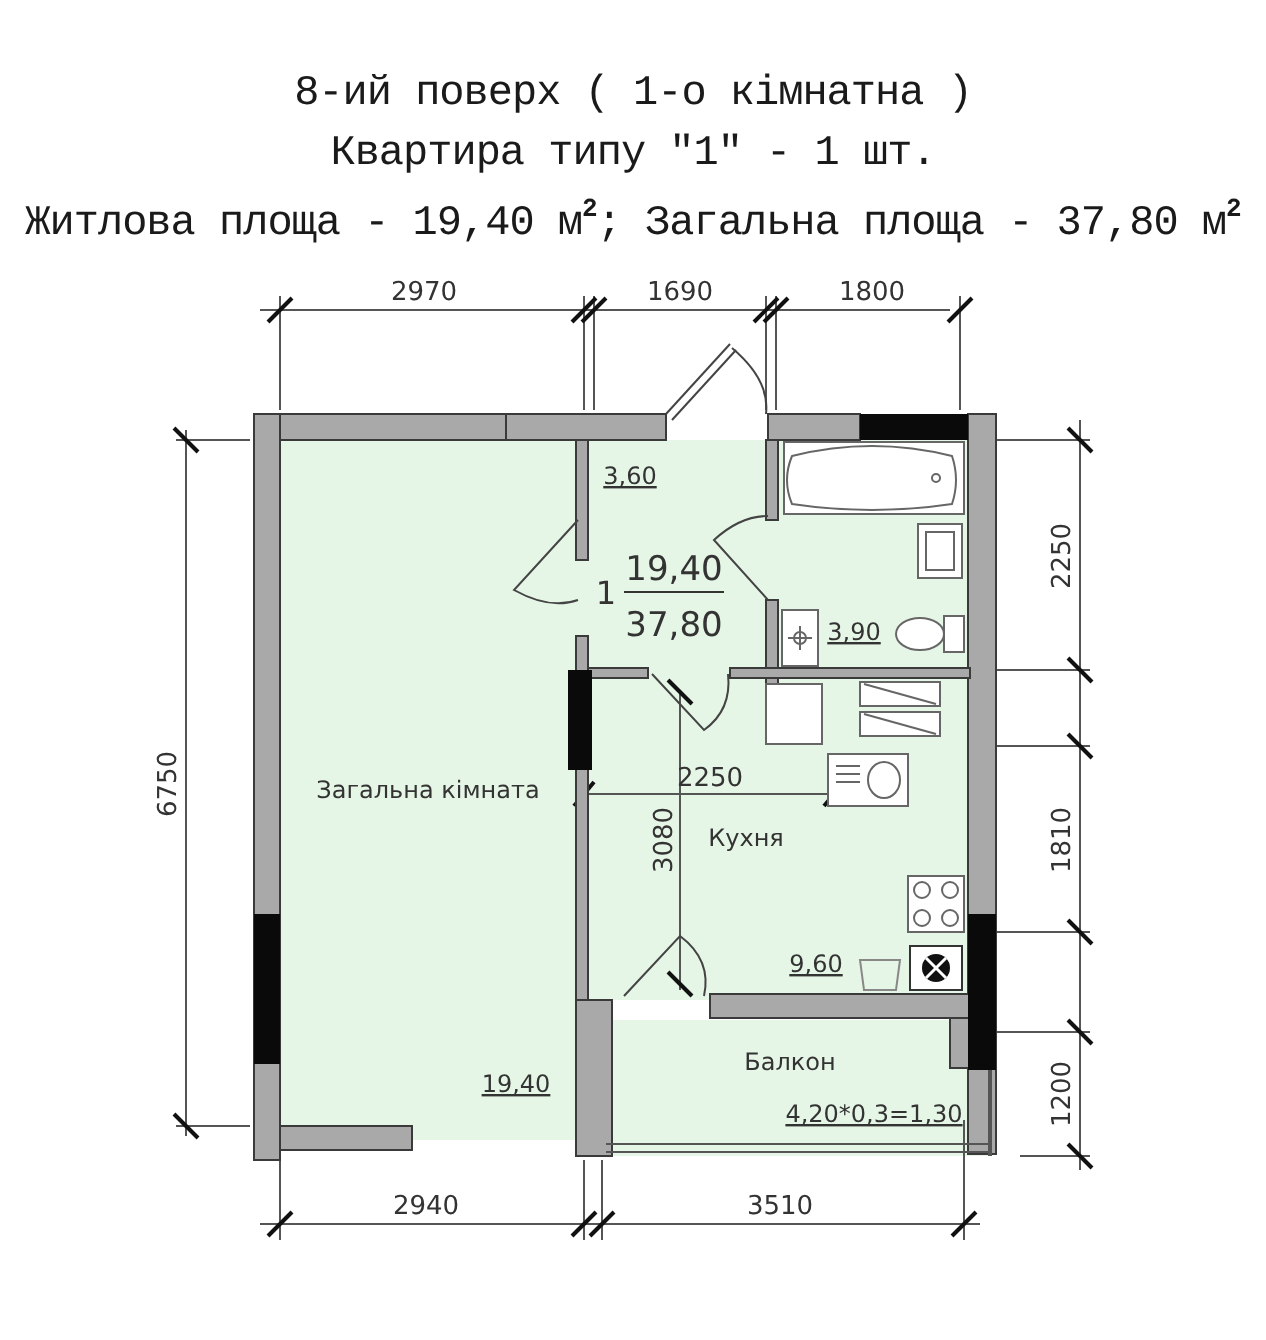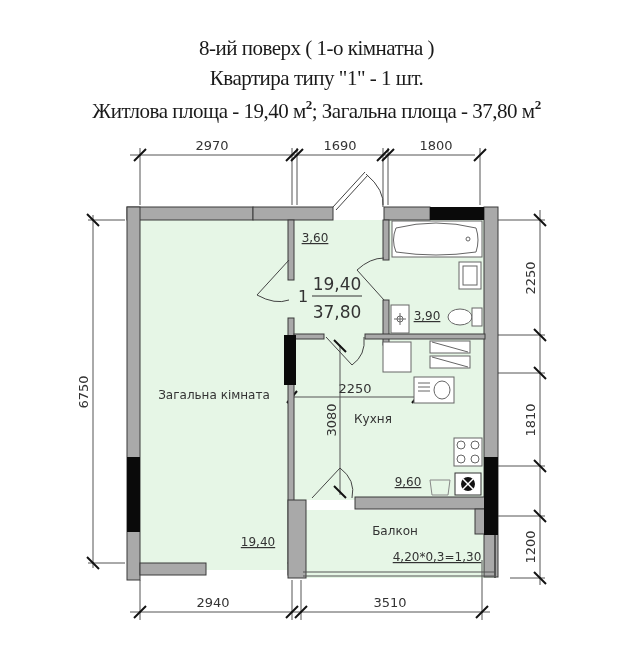--- a/index.html
+++ b/index.html
@@ -1,17 +1,17 @@
 <!DOCTYPE html>
 <html><head>
 <meta charset="utf-8">
 <style>
   html, body { margin:0; padding:0; background:#ffffff; }
   body { width:633px; height:670px; position:relative; overflow:hidden; font-family:"DejaVu Sans Condensed","DejaVu Sans", sans-serif; }
-  .title { position:absolute; left:0; width:633px; text-align:center; color:#1a1a1a; font-family:Liberation Serif, serif; font-weight:300; letter-spacing:-0.5px; }
+  .title { position:absolute; left:0; width:633px; text-align:center; color:#1a1a1a; font-family:Liberation Mono, monospace; font-weight:300; letter-spacing:-0.5px; }
   .t1 { top:36px; font-size:21px; }
   .t2 { top:66px; font-size:21px; }
   .t3 { top:97px; font-size:21px; }
   .t3 sup { font-size:13px; font-weight:bold; vertical-align:9px; }
   svg { position:absolute; left:0; top:0; }
   svg text { font-family:"DejaVu Sans", sans-serif; fill:#333; }
 </style>
 </head>
 <body>
 

